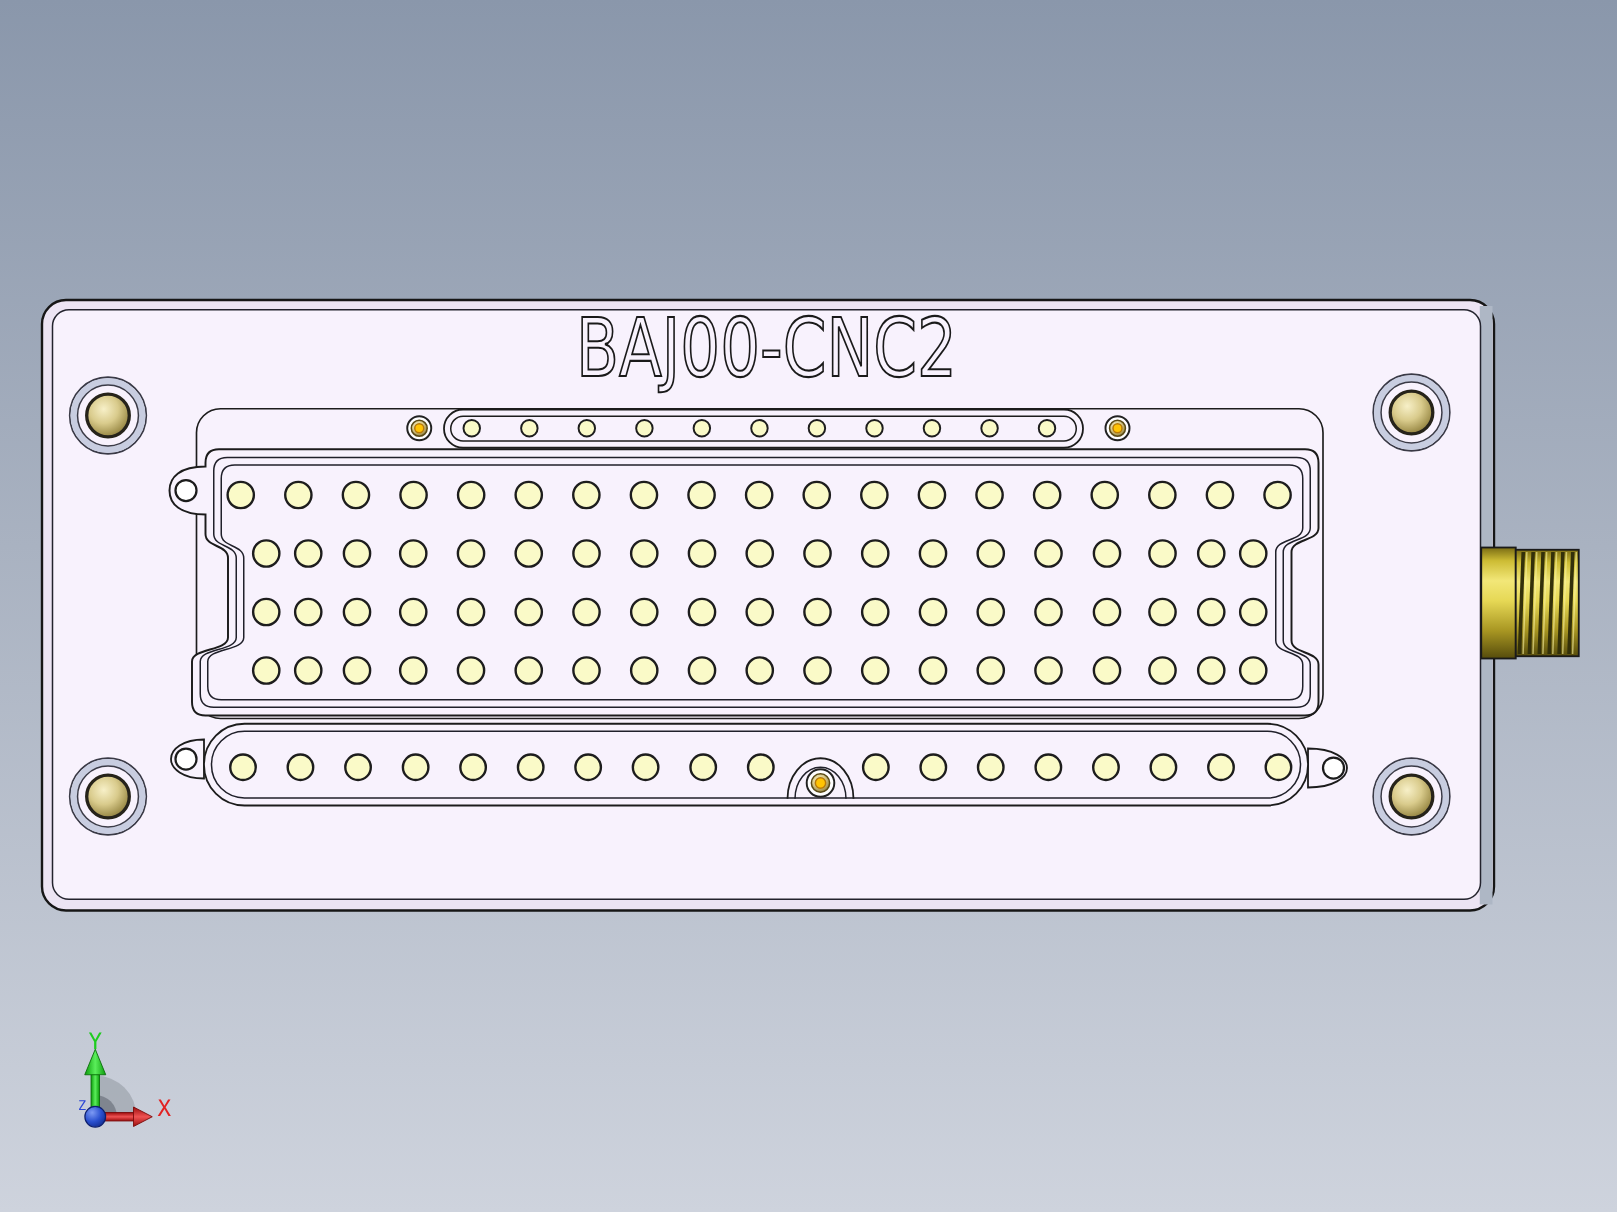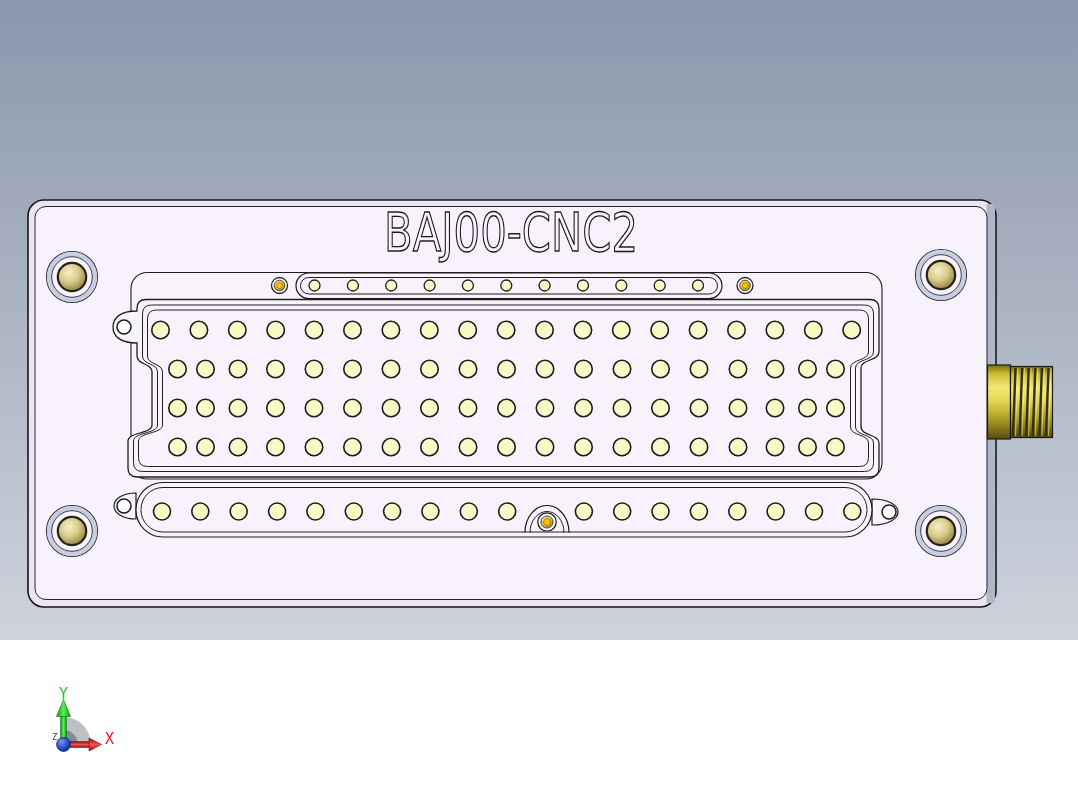--- a/index.html
+++ b/index.html
@@ -1,18 +1,18 @@
 <!DOCTYPE html>
 <html><head>
 <meta charset="utf-8">
 <style>
   html,body{margin:0;padding:0;}
   body{width:1078px;height:808px;overflow:hidden;
        font-family:"Liberation Sans","DejaVu Sans",sans-serif;}
-  .viewport{position:relative;width:1078px;height:640px;
+  .viewport{position:relative;width:1078px;height:808px;
             background:linear-gradient(180deg,#8a97ab 0%,#a9b2c1 45%,#ced3dd 100%);}
   svg{position:absolute;left:0;top:0;}
   text{user-select:none;}
 </style>
 </head>
 <body>
 
 <div class="viewport">
   <svg width="1078" height="808" viewBox="0 0 1078 808">
     <defs>

